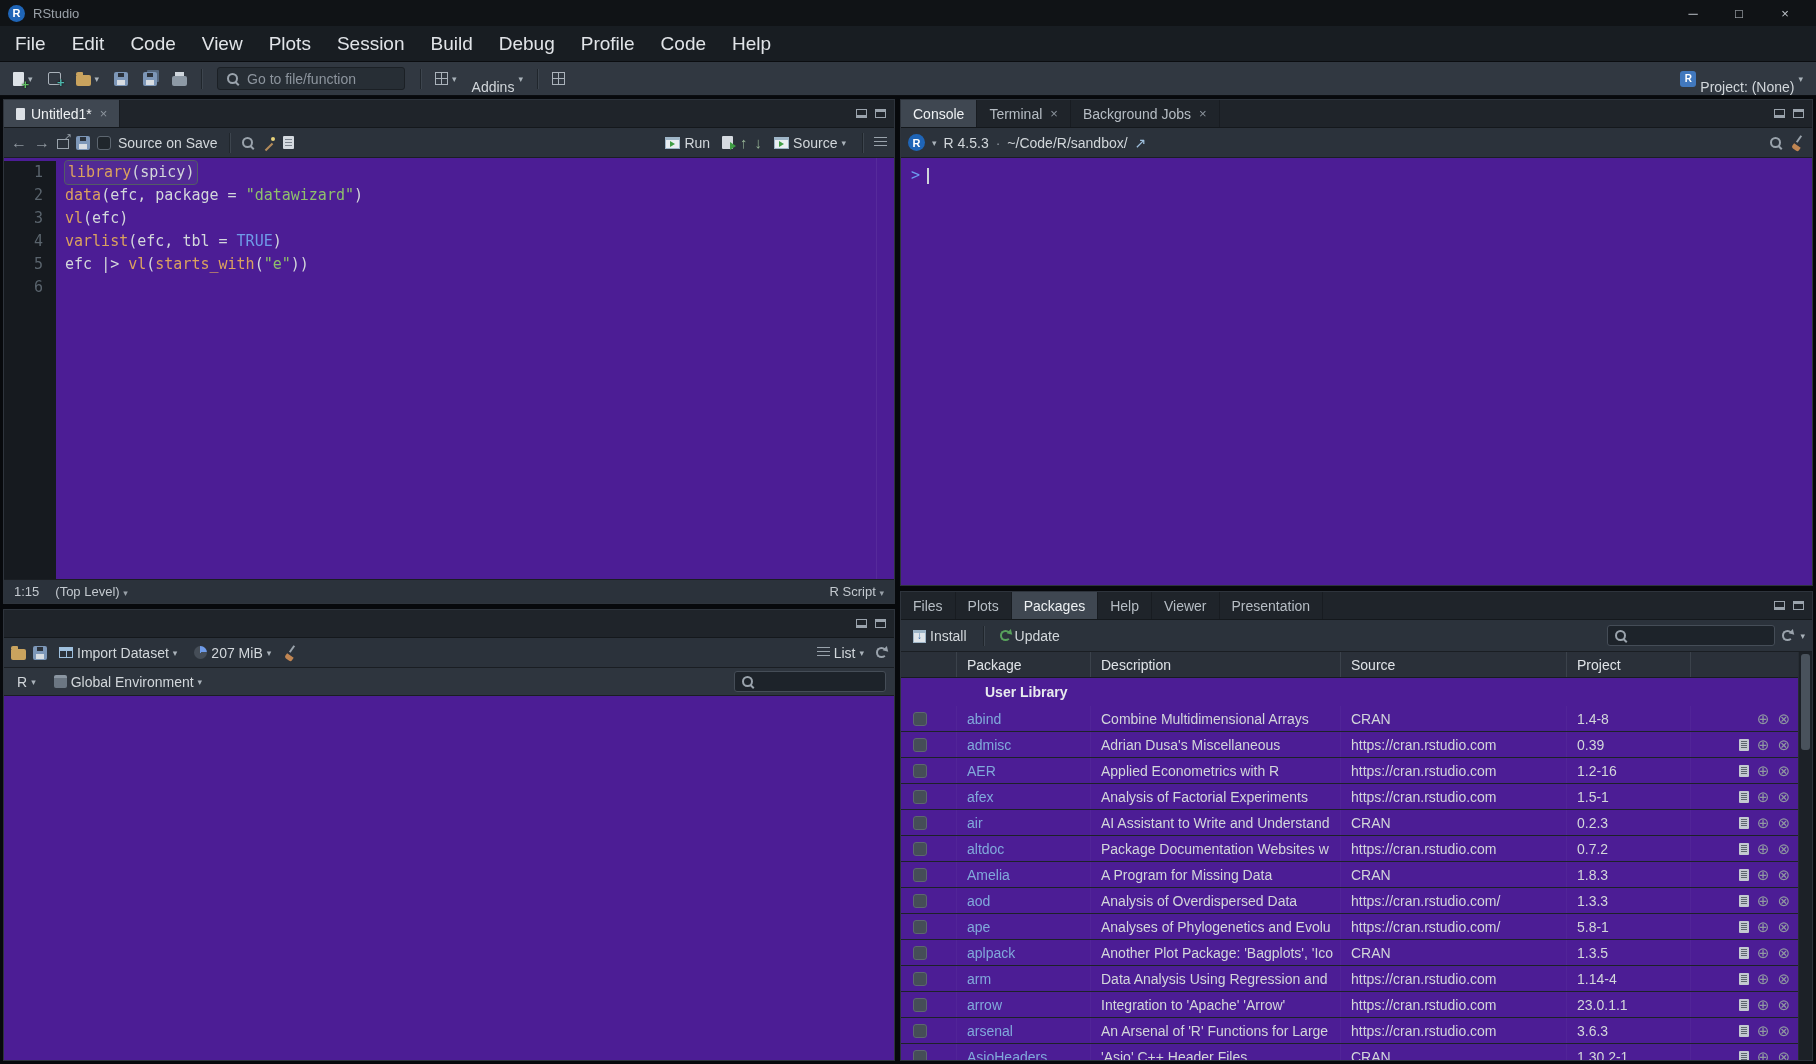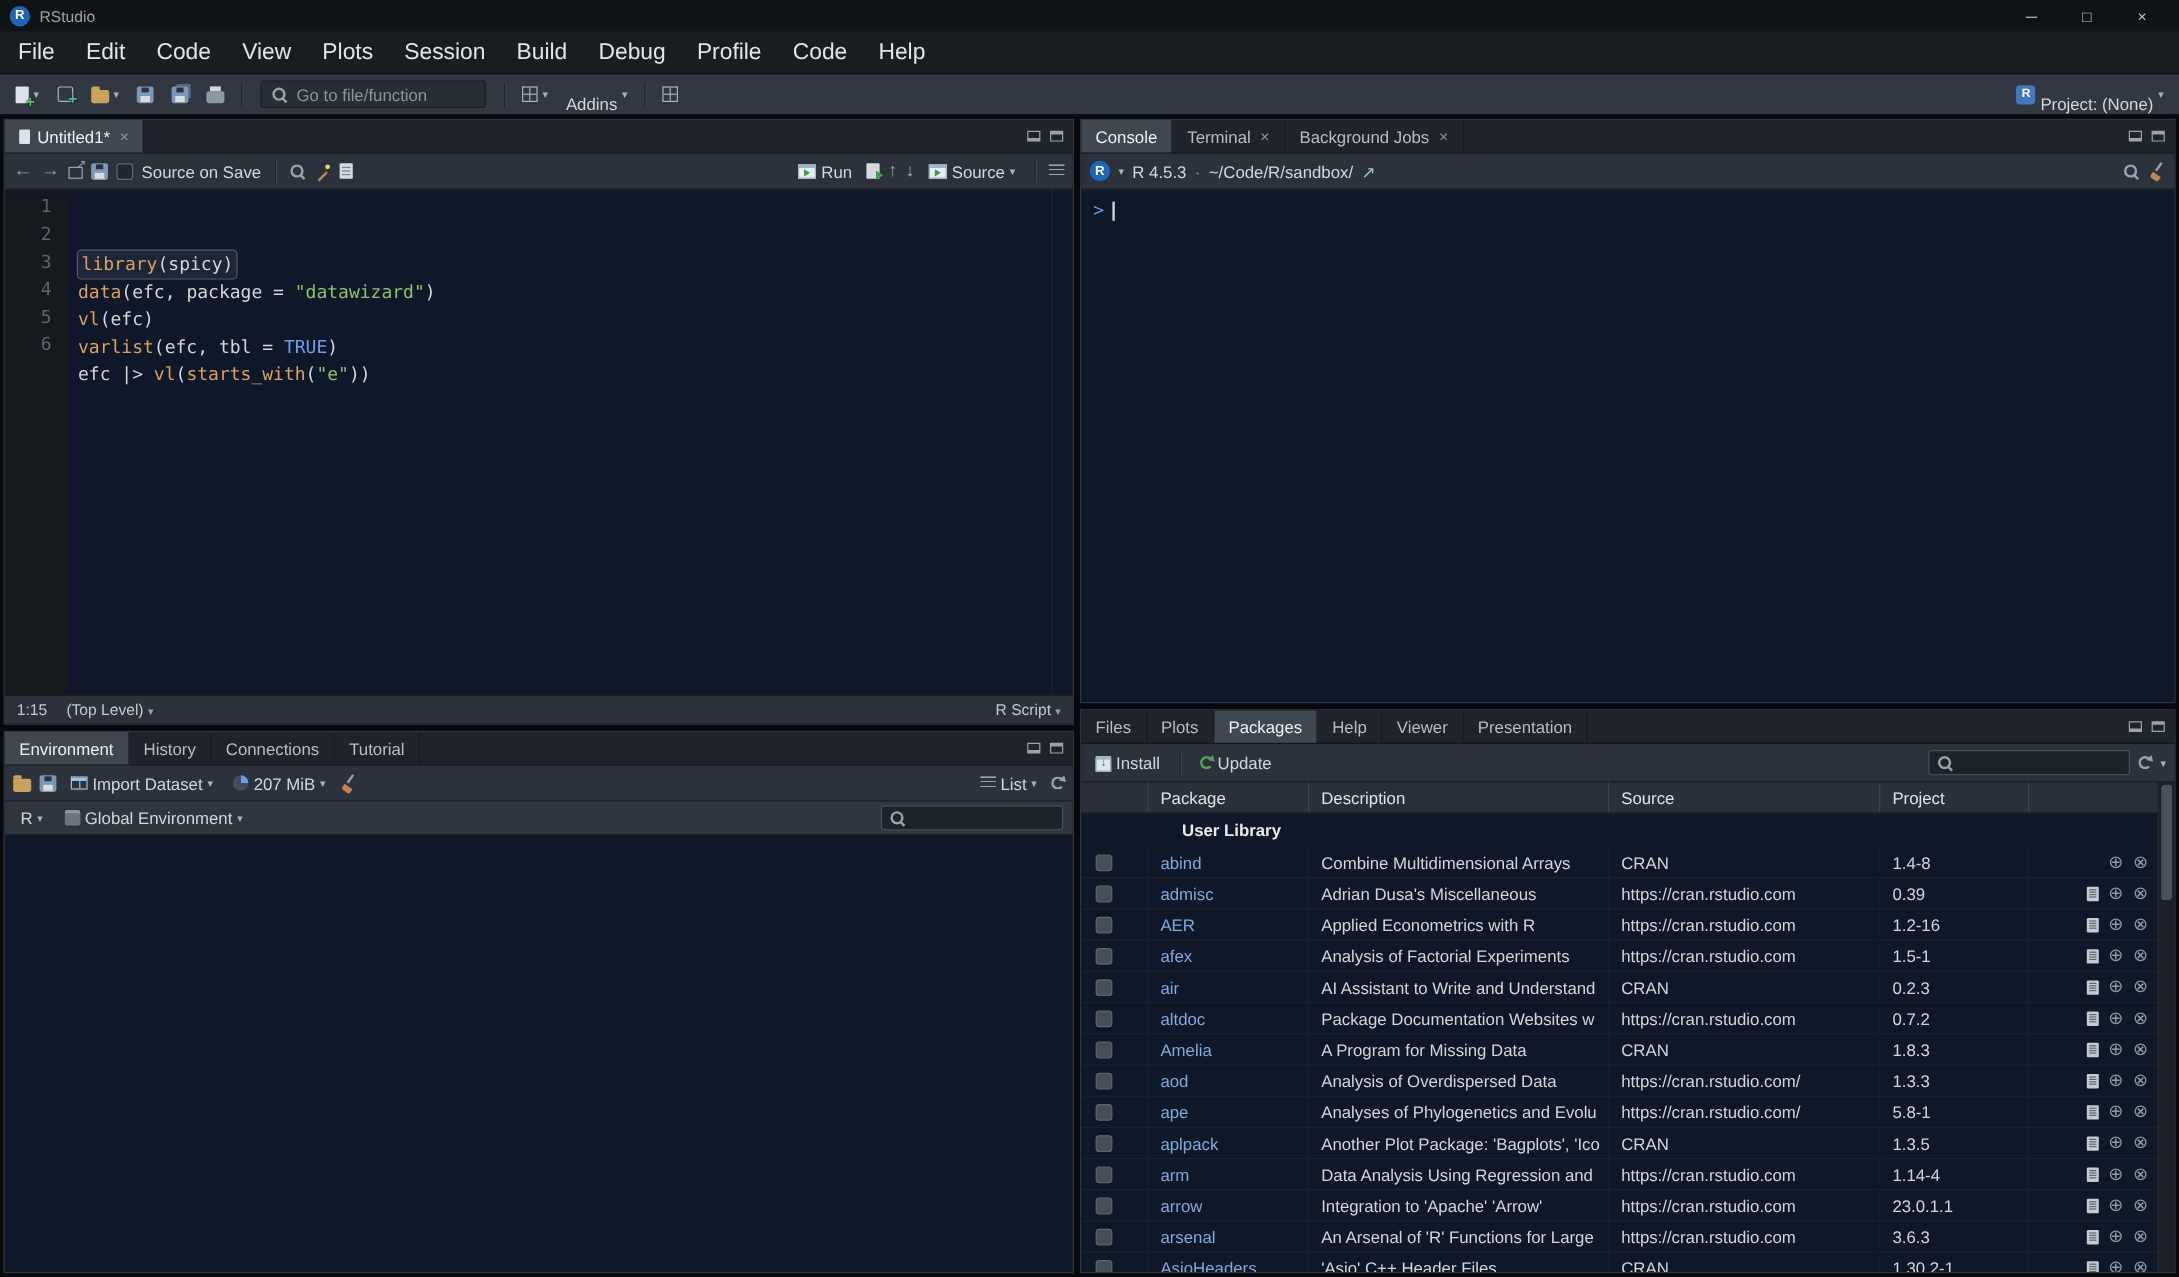--- a/index.html
+++ b/index.html
@@ -24,40 +24,40 @@
   .sep { width:1px; height:20px; background:#20262c; box-shadow:1px 0 0 #3d454e; margin:0 4px; flex:none; }
   .spacer { flex:1; }
   .goto-box { display:flex; align-items:center; gap:7px; background:#272e35; border:1px solid #1b2025; border-radius:3px; height:23px; padding:0 8px; width:188px; color:#8d959e; font-size:14px; margin:0 6px; }
   .search-box { display:flex; align-items:center; gap:6px; background:#1d232a; border:1px solid #454d57; border-radius:3px; height:21px; padding:0 6px; }
 
   
   .workspace { flex:1; display:flex; gap:5px; padding:3px; min-height:0; }
   .col { display:flex; flex-direction:column; gap:5px; min-width:0; }
   .col-left { width:892px; flex:none; }
   .col-right { flex:1; }
-  .pane { background:#0f172a; border:1px solid #2e343c; display:flex; flex-direction:column; min-height:0; overflow:hidden; }
+  .pane { background:#4c1d95; border:1px solid #2e343c; display:flex; flex-direction:column; min-height:0; overflow:hidden; }
   .editor-pane { height:505px; flex:none; }
   .env-pane { flex:1; }
   .console-pane { height:487px; flex:none; }
   .pkg-pane { flex:1; }
 
   .tabbar { height:28px; background:#1f242a; border-bottom:1px solid #14181c; display:flex; align-items:stretch; flex:none; }
   .tabs { display:flex; align-items:stretch; }
   .tab { padding:0 12px; display:flex; align-items:center; gap:6px; font-size:14px; color:#b6bdc4; border-right:1px solid #181c21; white-space:nowrap; }
   .tab.active { background:#3f4751; color:#eef1f3; }
   .tab-close { color:#8d959e; font-size:13px; margin-left:2px; }
   .tab-actions { margin-left:auto; display:flex; align-items:center; gap:8px; padding:0 8px; }
 
   .pane-toolbar { height:30px; background:#2b323b; border-bottom:1px solid #1a1e23; display:flex; align-items:center; padding:0 7px; gap:7px; font-size:14px; color:#d2d7db; flex:none; }
 
   
   .code-area { flex:1; display:flex; position:relative; font-family:"DejaVu Sans Mono", monospace; font-size:15px; line-height:23px; padding-top:3px; min-height:0; }
   .gutter { width:52px; flex:none; text-align:right; padding-right:13px; color:#5a646d; background:#161a1f; }
   .gut-num { height:23px; }
-  .code-lines { flex:1; padding-left:9px; white-space:pre;margin-top:48px; }
+  .code-lines { flex:1; padding-left:9px; white-space:pre; }
   .code-line { height:23px; }
   .tok-fn { color:var(--c-function,#dba25e); }
   .tok-str { color:var(--c-string,#8fc06b); }
   .tok-const { color:var(--c-constant,#6f9be8); }
   .tok-pl { color:#d3d7db; }
   .boxed { display:inline-block; background:rgba(120,130,140,.14); outline:1px solid #535c66; border-radius:3px; padding:0 3px; }
   .print-margin { position:absolute; left:872px; top:0; bottom:0; width:1px; background:rgba(255,255,255,.06); }
   .editor-status { height:24px; background:#2b323b; border-top:1px solid #1a1e23; display:flex; align-items:center; gap:16px; padding:0 10px; font-size:13px; color:#c3c9cf; flex:none; }
   .chev { font-size:9px; color:#98a0a8; }
 
@@ -292,34 +292,20 @@
           <div class="spacer"></div>
           <span>
             <span>R Script</span>
             <span class="chev"> ▾</span>
           </span>
         </div>
       </div>
 
       <div class="pane env-pane">
         <div class="tabbar">
-          <div class="tabs">
-              <div class="tab active">
-                <span>Environment</span>
-              </div>
-              <div class="tab">
-                <span>History</span>
-              </div>
-              <div class="tab">
-                <span>Connections</span>
-              </div>
-              <div class="tab">
-                <span>Tutorial</span>
-              </div>
-            </div>
           <div class="tab-actions">
             <span class="i-pane-min"></span>
             <span class="i-pane-max"></span>
           </div>
         </div>
         <div class="pane-toolbar">
           <span class="i-folder"></span>
           <span class="i-floppy"></span>
           <div class="tbtn">
             <span class="i-table"></span>

